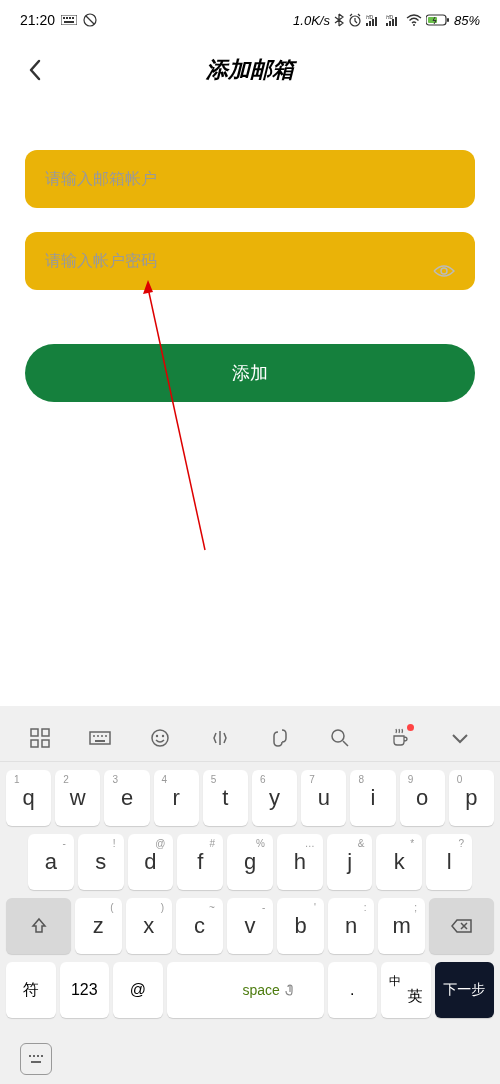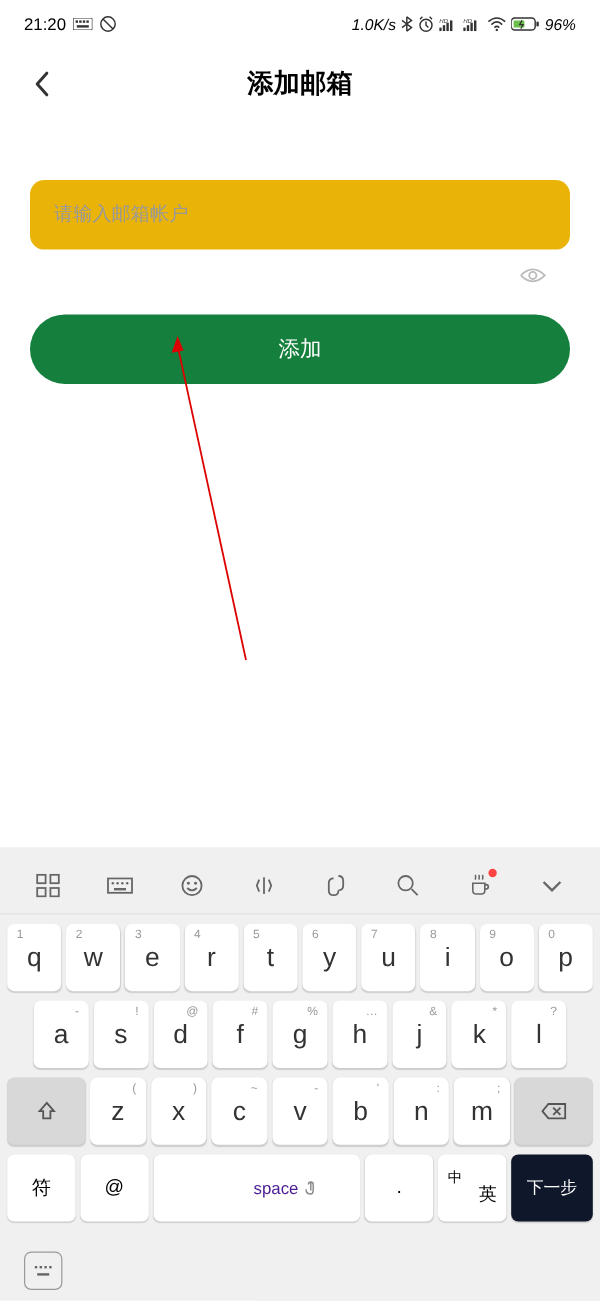--- a/index.html
+++ b/index.html
@@ -5,21 +5,21 @@
     * { margin: 0; padding: 0; box-sizing: border-box; font-family: -apple-system, sans-serif; }
     body { width: 500px; height: 1084px; background: #fff; position: relative; overflow: hidden; }
     
     .status-bar { height: 40px; display: flex; align-items: center; justify-content: space-between; padding: 12px 20px; font-size: 14px; font-weight: 500; }
     .status-left { display: flex; align-items: center; gap: 6px; }
     .status-right { display: flex; align-items: center; gap: 4px; font-size: 13px; font-style: italic; }
     .status-icon { display: inline-flex; }
     
     .nav-bar { height: 60px; display: flex; align-items: center; padding: 0 20px; position: relative; }
     .back-btn { width: 30px; height: 30px; display: flex; align-items: center; justify-content: center; }
-    .nav-title { position: absolute; left: 50%; transform: translateX(-50%); font-size: 22px; font-weight: 600; }
+    .nav-title { position: absolute; left: 50%; transform: translateX(-50%); font-size: 22px; font-weight: 600; font-style: italic; }
     
     .content { padding: 50px 25px 0; }
     .input-field { width: 100%; height: 58px; background: #eab308; border: none; border-radius: 12px; padding: 0 20px; font-size: 16px; margin-bottom: 24px; position: relative; }
     .input-field::placeholder { color: #999; }
     .password-wrapper { position: relative; }
     .eye-icon { position: absolute; right: 20px; top: 50%; transform: translateY(-50%); color: #bbb; }
     
     .add-btn { width: 100%; height: 58px; background: #15803d; border: none; border-radius: 29px; color: #fff; font-size: 18px; margin-top: 30px; }
     
     .arrow-annotation { position: absolute; top: 280px; left: 140px; pointer-events: none; }
@@ -36,21 +36,21 @@
     .key-num { font-size: 10px; color: #999; position: absolute; top: 4px; }
     .key-num.left { left: 8px; }
     .key-num.right { right: 8px; }
     .key-main { font-size: 22px; color: #333; }
     .key-gray { background: #d8d8d8; }
     .key-shift { flex: 1.3; }
     .key-del { flex: 1.3; }
     
     .kb-bottom { display: flex; gap: 4px; padding: 0 2px; margin-bottom: 8px; }
     .key-fn { flex: 1; height: 56px; background: #fff; border-radius: 6px; display: flex; align-items: center; justify-content: center; font-size: 16px; box-shadow: 0 1px 1px rgba(0,0,0,0.15); }
-    .key-space { flex: 2.2; font-size: 14px; color: #4c1d95; padding-left: 48px; }
+    .key-space { flex: 2.2; font-size: 14px; color: #4d7c0f; padding-left: 48px; }
     .key-next { flex: 1.2; background: #0f172a; color: #fff; font-size: 14px; }
     .key-lang { flex-direction: column; font-size: 12px; line-height: 1.1; }
     
     .kb-footer { height: 50px; display: flex; align-items: center; padding: 0 20px; }
     .kb-switch { width: 32px; height: 32px; display: flex; align-items: center; justify-content: center; border: 1.5px solid #999; border-radius: 6px; }
   </style>
 </head>
 <body>
 
 <div class="status-bar">
@@ -111,36 +111,37 @@
         </svg>
       </span>
     <span class="status-icon">
         <svg width="24" height="12" viewBox="0 0 24 12">
           <rect x="0" y="1" width="20" height="10" rx="3" fill="none" stroke="#333" stroke-width="1.2"></rect>
           <rect x="2" y="3" width="9" height="6" rx="1" fill="#6bc04b"></rect>
           <rect x="21" y="4" width="2" height="4" rx="1" fill="#333"></rect>
           <path d="M9 3 L7 6.5 L10 6.5 L8 10" fill="none" stroke="#333" stroke-width="1"></path>
         </svg>
       </span>
-    <span>96%</span>
+    <span>85%</span>
   </div>
 </div>
 
 <div class="nav-bar">
   <div class="back-btn">
     <svg width="14" height="22" viewBox="0 0 14 22">
         <path d="M11 2 L3 11 L11 20" fill="none" stroke="#333" stroke-width="2.5" stroke-linecap="round" stroke-linejoin="round"></path>
       </svg>
   </div>
   <div class="nav-title">添加邮箱</div>
 </div>
 
 <div class="content">
   <input class="input-field" placeholder="请输入邮箱帐户" style="">
   <div class="password-wrapper">
+    <input class="input-field" type="password" placeholder="请输入帐户密码" style="">
     <span class="eye-icon">
       <svg width="22" height="16" viewBox="0 0 22 16">
           <path d="M1 8 Q11 -2 21 8 Q11 18 1 8" fill="none" stroke="#bbb" stroke-width="1.5"></path>
           <circle cx="11" cy="8" r="3" fill="none" stroke="#bbb" stroke-width="1.5"></circle>
         </svg>
     </span>
   </div>
   <button class="add-btn">添加</button>
 </div>
 
@@ -325,20 +326,21 @@
         </div>
       <div class="key key-gray key-del">
           <svg width="22" height="16" viewBox="0 0 22 16">
             <path d="M6 2 L20 2 L20 14 L6 14 L1 8 Z" fill="none" stroke="#555" stroke-width="1.5"></path>
             <path d="M10 5 L16 11 M16 5 L10 11" stroke="#555" stroke-width="1.5"></path>
           </svg>
         </div>
     </div>
     <div class="kb-bottom">
       <div class="key-fn">符</div>
+      <div class="key-fn">123</div>
       <div class="key-fn">@</div>
       <div class="key-fn key-space"><span>space</span>&nbsp;<svg width="12" height="14" viewBox="0 0 12 14" style="vertical-align:middle">
             <path d="M6 2 L6 9 M4 4 Q4 2 6 2 Q8 2 8 4 L8 8 Q8 12 6 12 Q2 12 2 8" fill="none" stroke="#888" stroke-width="1.2"></path>
           </svg></div>
       <div class="key-fn">.</div>
       <div class="key-fn key-lang">
           <span style="align-self:flex-start;padding-left:8px">中</span>
           <span style="align-self:flex-end;padding-right:8px;font-size:15px">英</span>
         </div>
       <div class="key-fn key-next">下一步</div>

